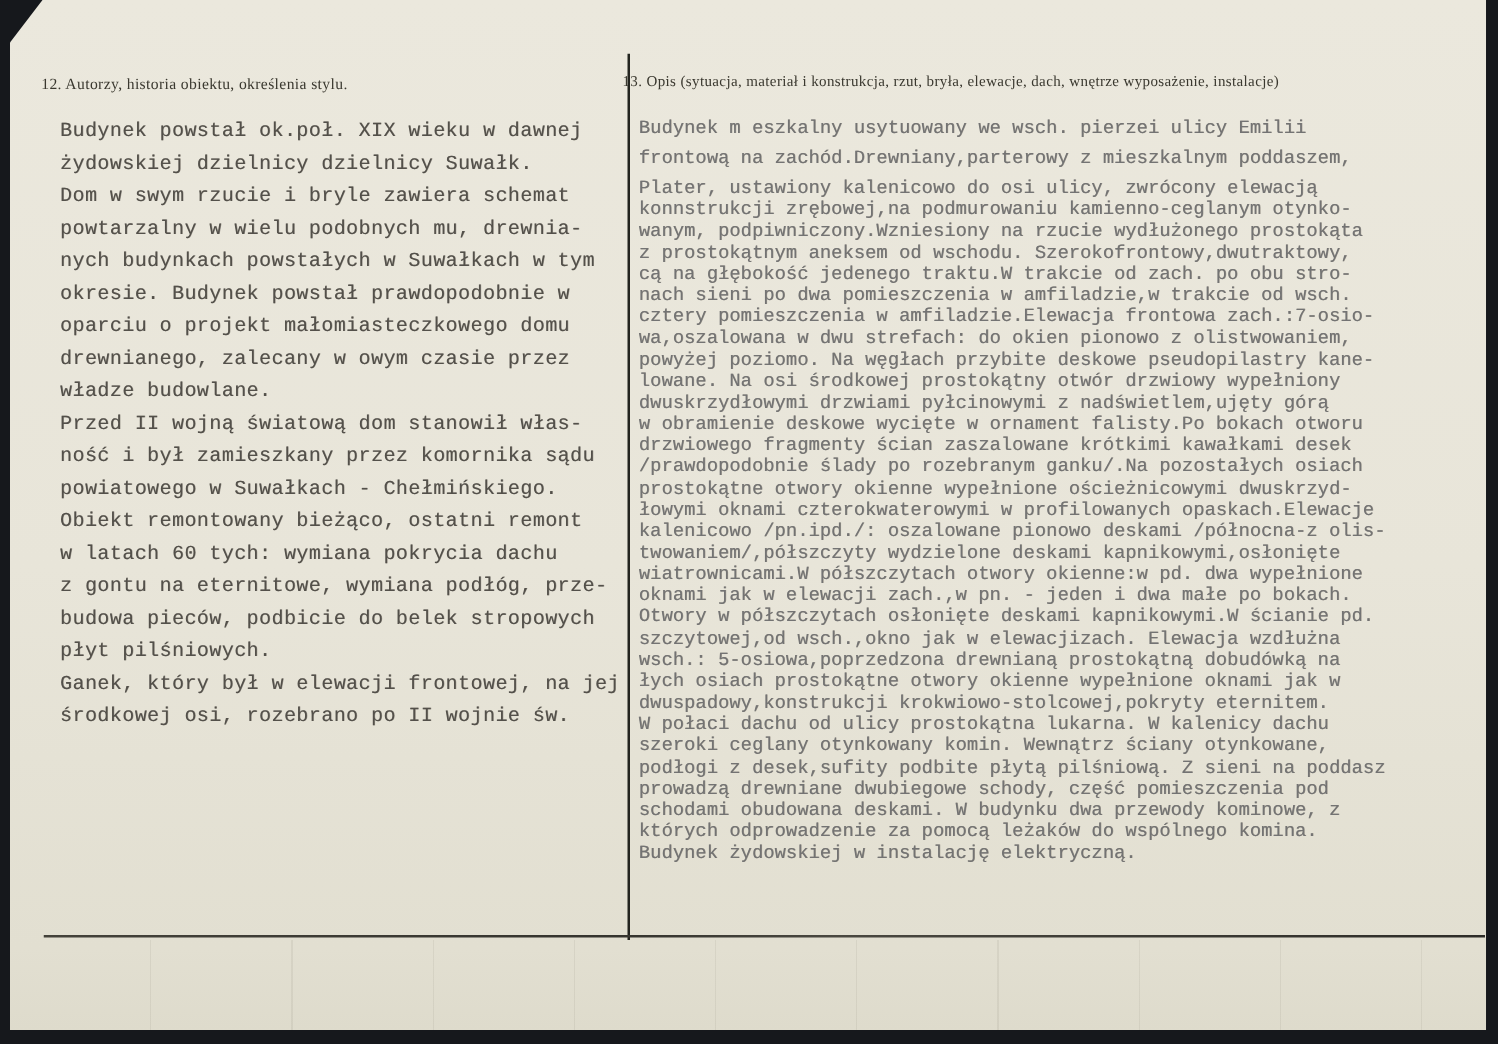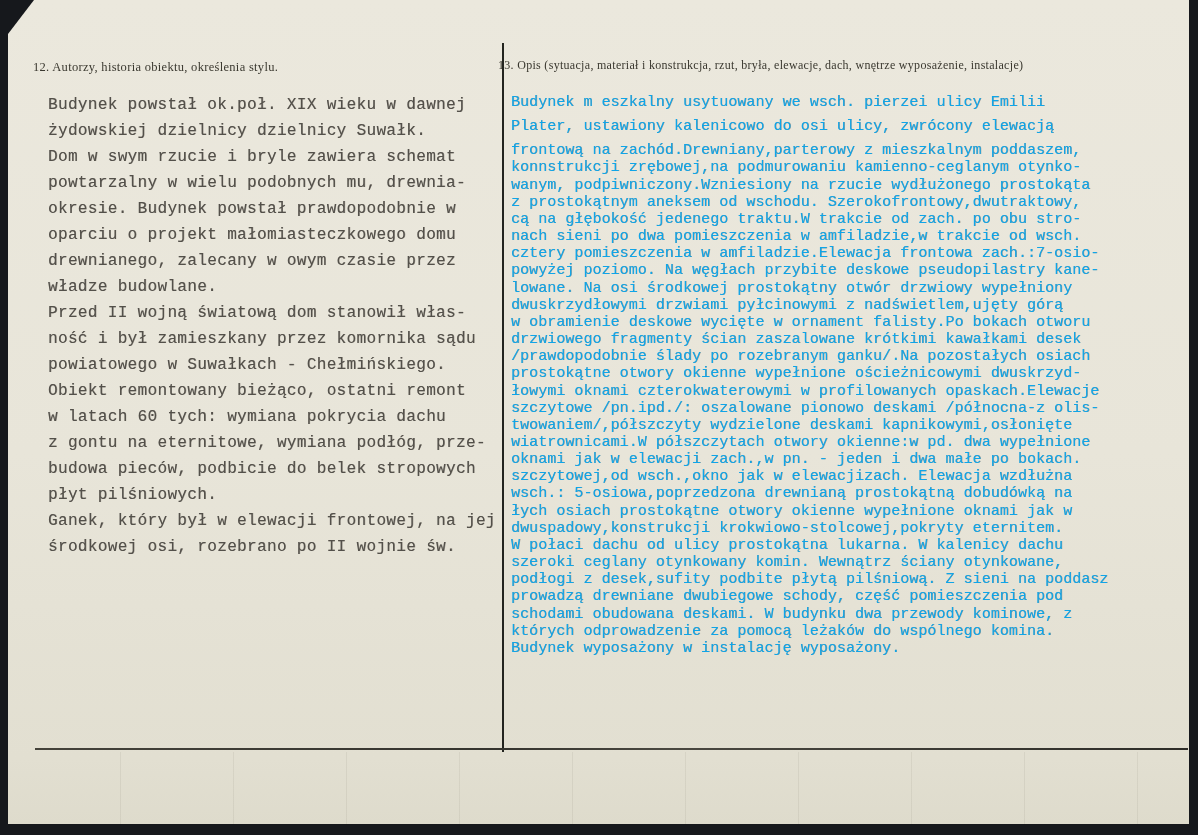--- a/index.html
+++ b/index.html
@@ -50,85 +50,88 @@
     font-size:16px;
     line-height:26px;
     letter-spacing:0.35px;
     color:#53504a;
   }
   .right-typed{left:511px;top:94px;width:682px;}
   .right-typed .tline{
     font-size:15px;
     line-height:17.15px;
     letter-spacing:0.05px;
-    color:#0ea5e9;
+    color:#737373;
   }
   .right-typed .tline:nth-child(-n+2){margin-bottom:7px;}
 </style>
 </head>
 <body>
 
 <div class="paper"></div>
 <div class="creases"></div>
 
 <div class="col-header hdr-left">12. Autorzy, historia obiektu, określenia stylu.</div>
 
 <div class="col-header hdr-right">13. Opis (sytuacja, materiał i konstrukcja, rzut, bryła, elewacje, dach, wnętrze wyposażenie, instalacje)</div>
 
 <div class="divider-v"></div>
 
 <div class="typed left-typed">
     <div class="tline">Budynek powstał ok.poł. XIX wieku w dawnej</div>
     <div class="tline">żydowskiej dzielnicy dzielnicy Suwałk.</div>
     <div class="tline">Dom w swym rzucie i bryle zawiera schemat</div>
     <div class="tline">powtarzalny w wielu podobnych mu, drewnia-</div>
+    <div class="tline">nych budynkach powstałych w Suwałkach w tym</div>
     <div class="tline">okresie. Budynek powstał prawdopodobnie w</div>
     <div class="tline">oparciu o projekt małomiasteczkowego domu</div>
     <div class="tline">drewnianego, zalecany w owym czasie przez</div>
     <div class="tline">władze budowlane.</div>
     <div class="tline">Przed II wojną światową dom stanowił włas-</div>
     <div class="tline">ność i był zamieszkany przez komornika sądu</div>
     <div class="tline">powiatowego w Suwałkach - Chełmińskiego.</div>
     <div class="tline">Obiekt remontowany bieżąco, ostatni remont</div>
     <div class="tline">w latach 60 tych: wymiana pokrycia dachu</div>
     <div class="tline">z gontu na eternitowe, wymiana podłóg, prze-</div>
     <div class="tline">budowa pieców, podbicie do belek stropowych</div>
     <div class="tline">płyt pilśniowych.</div>
     <div class="tline">Ganek, który był w elewacji frontowej, na jej</div>
     <div class="tline">środkowej osi, rozebrano po II wojnie św.</div>
   </div>
 
 <div class="typed right-typed">
     <div class="tline">Budynek m eszkalny usytuowany we wsch. pierzei ulicy Emilii</div>
+    <div class="tline">frontową na zachód.Drewniany,parterowy z mieszkalnym poddaszem,</div>
     <div class="tline">Plater, ustawiony kalenicowo do osi ulicy, zwrócony elewacją</div>
-    <div class="tline">frontową na zachód.Drewniany,parterowy z mieszkalnym poddaszem,</div>
     <div class="tline">konnstrukcji zrębowej,na podmurowaniu kamienno-ceglanym otynko-</div>
     <div class="tline">wanym, podpiwniczony.Wzniesiony na rzucie wydłużonego prostokąta</div>
     <div class="tline">z prostokątnym aneksem od wschodu. Szerokofrontowy,dwutraktowy,</div>
     <div class="tline">cą na głębokość jedenego traktu.W trakcie od zach. po obu stro-</div>
     <div class="tline">nach sieni po dwa pomieszczenia w amfiladzie,w trakcie od wsch.</div>
     <div class="tline">cztery pomieszczenia w amfiladzie.Elewacja frontowa zach.:7-osio-</div>
+    <div class="tline">wa,oszalowana w dwu strefach: do okien pionowo z olistwowaniem,</div>
     <div class="tline">powyżej poziomo. Na węgłach przybite deskowe pseudopilastry kane-</div>
     <div class="tline">lowane. Na osi środkowej prostokątny otwór drzwiowy wypełniony</div>
     <div class="tline">dwuskrzydłowymi drzwiami pyłcinowymi z nadświetlem,ujęty górą</div>
     <div class="tline">w obramienie deskowe wycięte w ornament falisty.Po bokach otworu</div>
     <div class="tline">drzwiowego fragmenty ścian zaszalowane krótkimi kawałkami desek</div>
     <div class="tline">/prawdopodobnie ślady po rozebranym ganku/.Na pozostałych osiach</div>
     <div class="tline">prostokątne otwory okienne wypełnione ościeżnicowymi dwuskrzyd-</div>
     <div class="tline">łowymi oknami czterokwaterowymi w profilowanych opaskach.Elewacje</div>
-    <div class="tline">szczytowe /pn.ipd./: oszalowane pionowo deskami /północna-z olis-</div>
+    <div class="tline">kalenicowo /pn.ipd./: oszalowane pionowo deskami /północna-z olis-</div>
     <div class="tline">twowaniem/,półszczyty wydzielone deskami kapnikowymi,osłonięte</div>
     <div class="tline">wiatrownicami.W półszczytach otwory okienne:w pd. dwa wypełnione</div>
     <div class="tline">oknami jak w elewacji zach.,w pn. - jeden i dwa małe po bokach.</div>
+    <div class="tline">Otwory w półszczytach osłonięte deskami kapnikowymi.W ścianie pd.</div>
     <div class="tline">szczytowej,od wsch.,okno jak w elewacjizach. Elewacja wzdłużna</div>
     <div class="tline">wsch.: 5-osiowa,poprzedzona drewnianą prostokątną dobudówką na</div>
     <div class="tline">łych osiach prostokątne otwory okienne wypełnione oknami jak w</div>
     <div class="tline">dwuspadowy,konstrukcji krokwiowo-stolcowej,pokryty eternitem.</div>
     <div class="tline">W połaci dachu od ulicy prostokątna lukarna. W kalenicy dachu</div>
     <div class="tline">szeroki ceglany otynkowany komin. Wewnątrz ściany otynkowane,</div>
     <div class="tline">podłogi z desek,sufity podbite płytą pilśniową. Z sieni na poddasz</div>
     <div class="tline">prowadzą drewniane dwubiegowe schody, część pomieszczenia pod</div>
     <div class="tline">schodami obudowana deskami. W budynku dwa przewody kominowe, z</div>
     <div class="tline">których odprowadzenie za pomocą leżaków do wspólnego komina.</div>
-    <div class="tline">Budynek wyposażony w instalację wyposażony.</div>
+    <div class="tline">Budynek żydowskiej w instalację elektryczną.</div>
   </div>
 
 <div class="rule-h"></div>
 
 </body></html>

